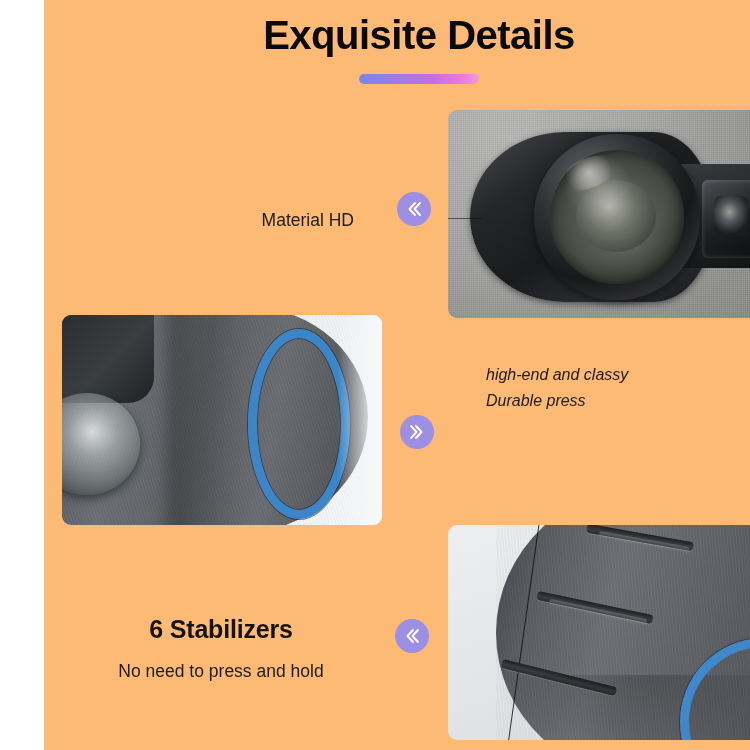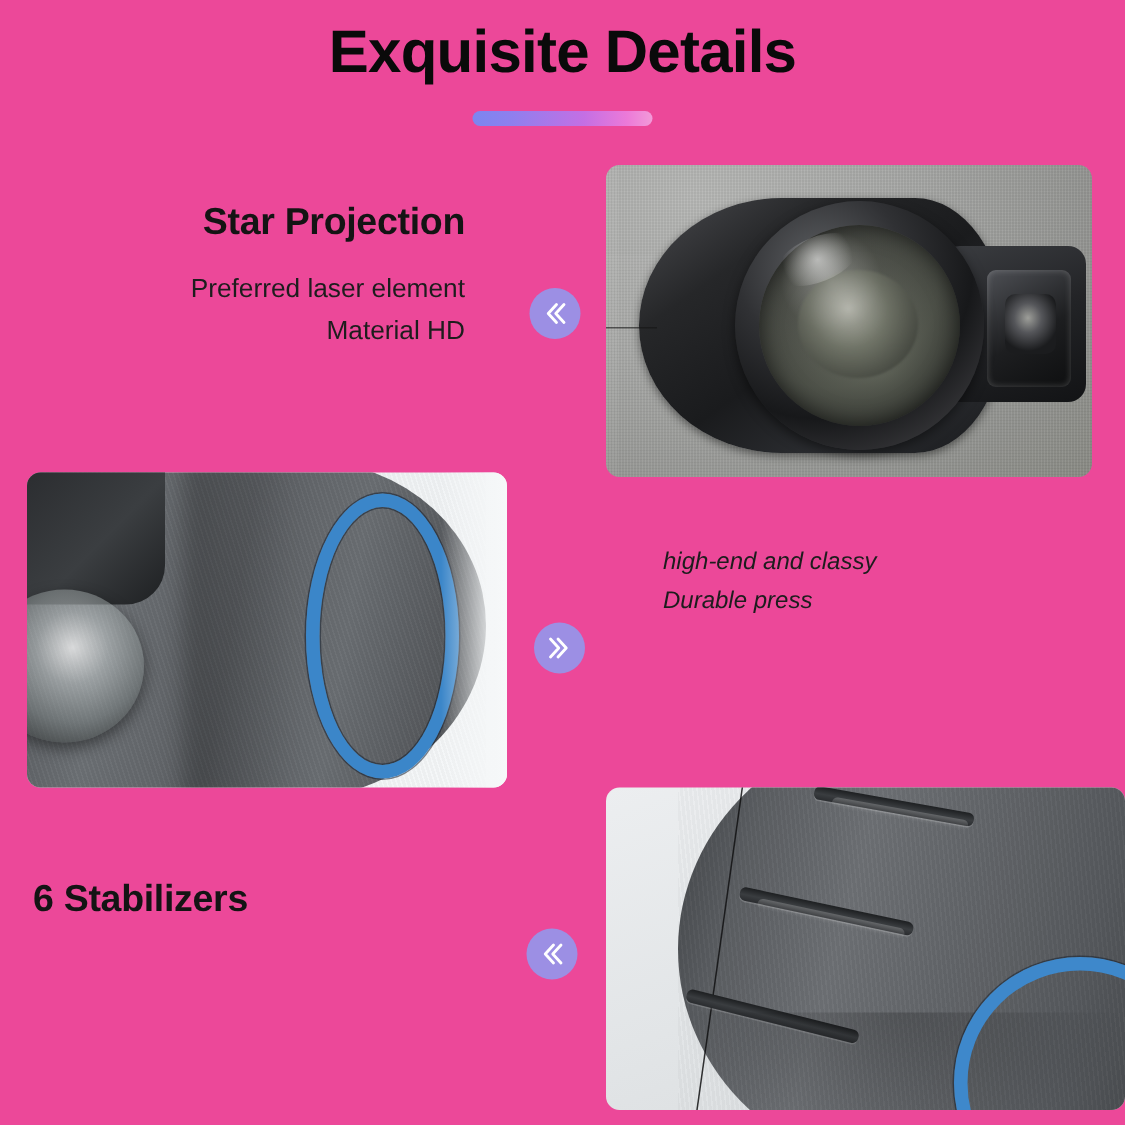--- a/index.html
+++ b/index.html
@@ -13,21 +13,22 @@
     position: relative;
     overflow: hidden;
     font-family: "Liberation Sans", sans-serif;
     color: #111111;
     -webkit-font-smoothing: antialiased;
   }
 
   .canvas {
     position: absolute;
     inset: 0;
-    background: #ec4899;
+    background: #fdba74;
+    margin-left: 44px;
   }
 
   
   .page-title {
     position: absolute;
     left: 0;
     top: 12px;
     width: 750px;
     text-align: center;
     font-size: 40px;
@@ -321,21 +322,21 @@
   
   #block-projection { left: 40px; top: 132px; width: 270px; text-align: right; }
   #block-projection .heading { text-align: right; }
   #block-projection .body-text { margin-top: 14px; }
 
   
   #block-material { left: 442px; top: 348px; width: 300px; text-align: left; }
   #block-material .body-text { margin-top: 14px; font-size: 16px; font-style: italic; }
 
   
-  #block-stabilizers { left: 22px; top: 583px; width: 310px; }
+  #block-stabilizers { left: 22px; top: 613px; width: 310px; text-align: center; }
   #block-stabilizers .body-text { margin-top: 12px; }
 </style>
 </head>
 <body>
 
 <div class="canvas">
 
   <div class="page-title">Exquisite Details</div>
   <div class="title-underline"></div>
 
@@ -394,37 +395,37 @@
 
   <div class="badge" id="badge-three">
     <svg width="20" height="20" viewBox="0 0 20 20" aria-hidden="true">
       <path d="M11 4 L5.5 10 L11 16" fill="none" stroke="#ffffff" stroke-width="1.9" stroke-linecap="round" stroke-linejoin="round"></path>
       <path d="M16 4 L10.5 10 L16 16" fill="none" stroke="#ffffff" stroke-width="1.9" stroke-linecap="round" stroke-linejoin="round"></path>
     </svg>
   </div>
 
   <div class="block" id="block-projection">
     <div class="heading">
-      <span>Star Projection</span><br>
+      <br>
     </div>
     <div class="body-text">
-      <span>Preferred laser element</span><br>
+      <br>
       <span>Material HD</span>
     </div>
   </div>
 
   <div class="block" id="block-material">
     <div class="body-text">
       <span>high-end and classy</span><br>
       <span>Durable press</span>
     </div>
   </div>
 
   <div class="block" id="block-stabilizers">
     <div class="heading">
       <span class="hl">6 Stabilizers</span>
     </div>
     <div class="body-text">
-      <br>
+      <span>No need to press and hold</span><br>
     </div>
   </div>
 
 </div>
 
 </body></html>

